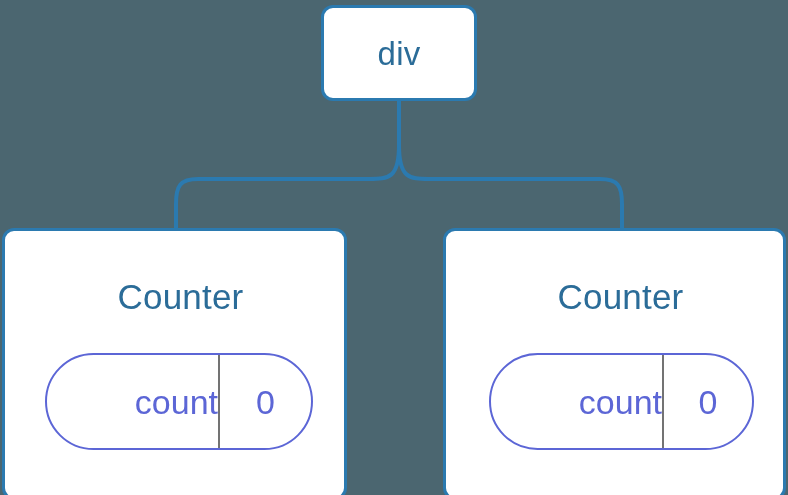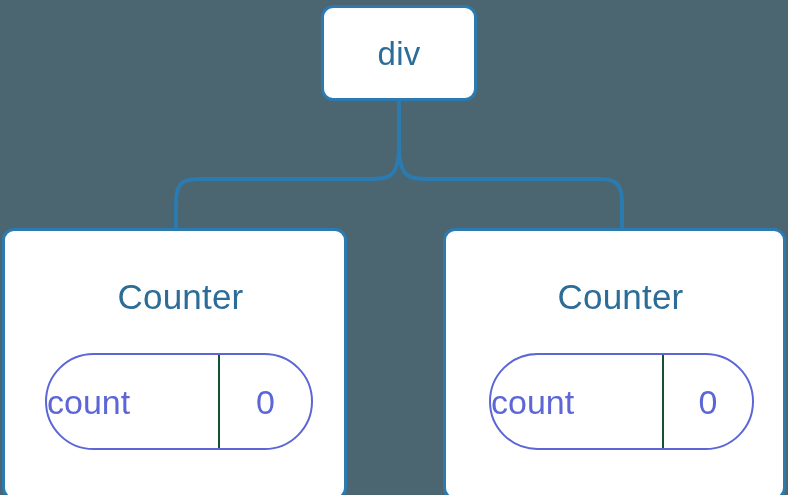--- a/index.html
+++ b/index.html
@@ -102,22 +102,22 @@
     width: 268px;
   }
   #state-pill-right {
     left: 43px;
     width: 265px;
   }
   .pill-key {
     flex: 0 0 173px;
     display: flex;
     align-items: center;
-    justify-content: flex-start;
-    border-right: 2px solid #14532d;
+    justify-content: flex-end;
+    border-right: 2px solid #737373;
     box-sizing: border-box;
   }
   .pill-value {
     flex: 1 1 auto;
     display: flex;
     align-items: center;
     justify-content: center;
   }
   .pill-text {
     font-size: 34px;

